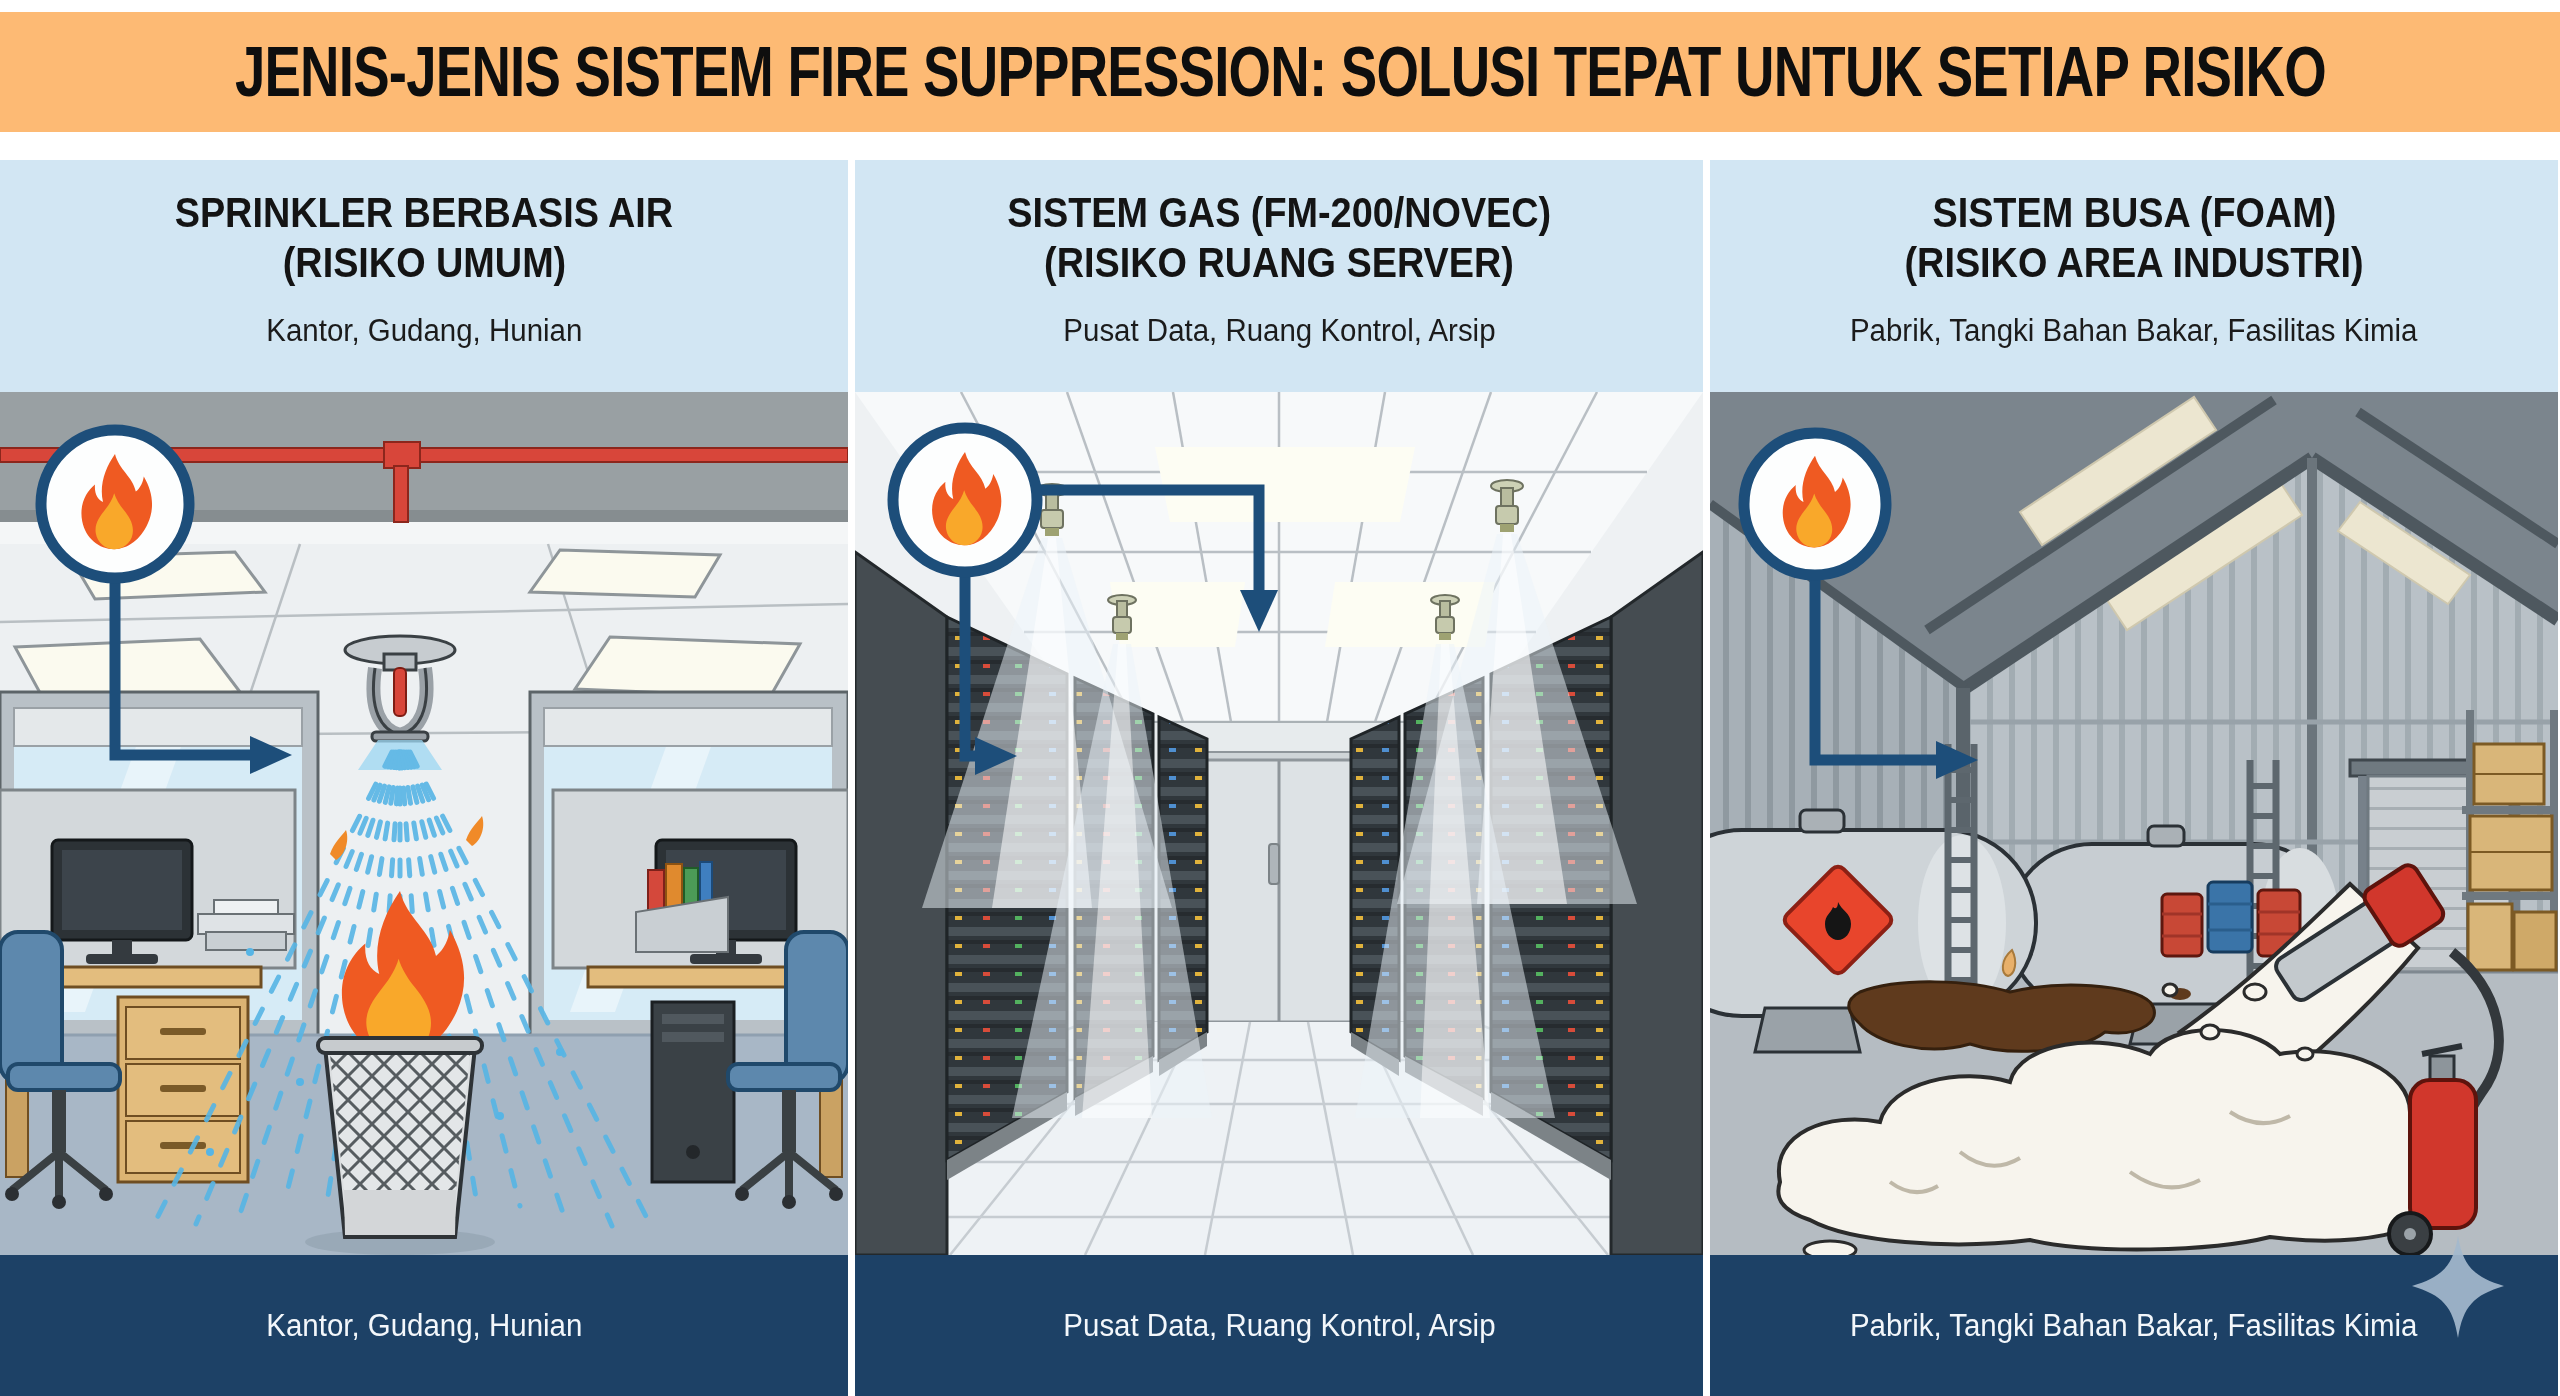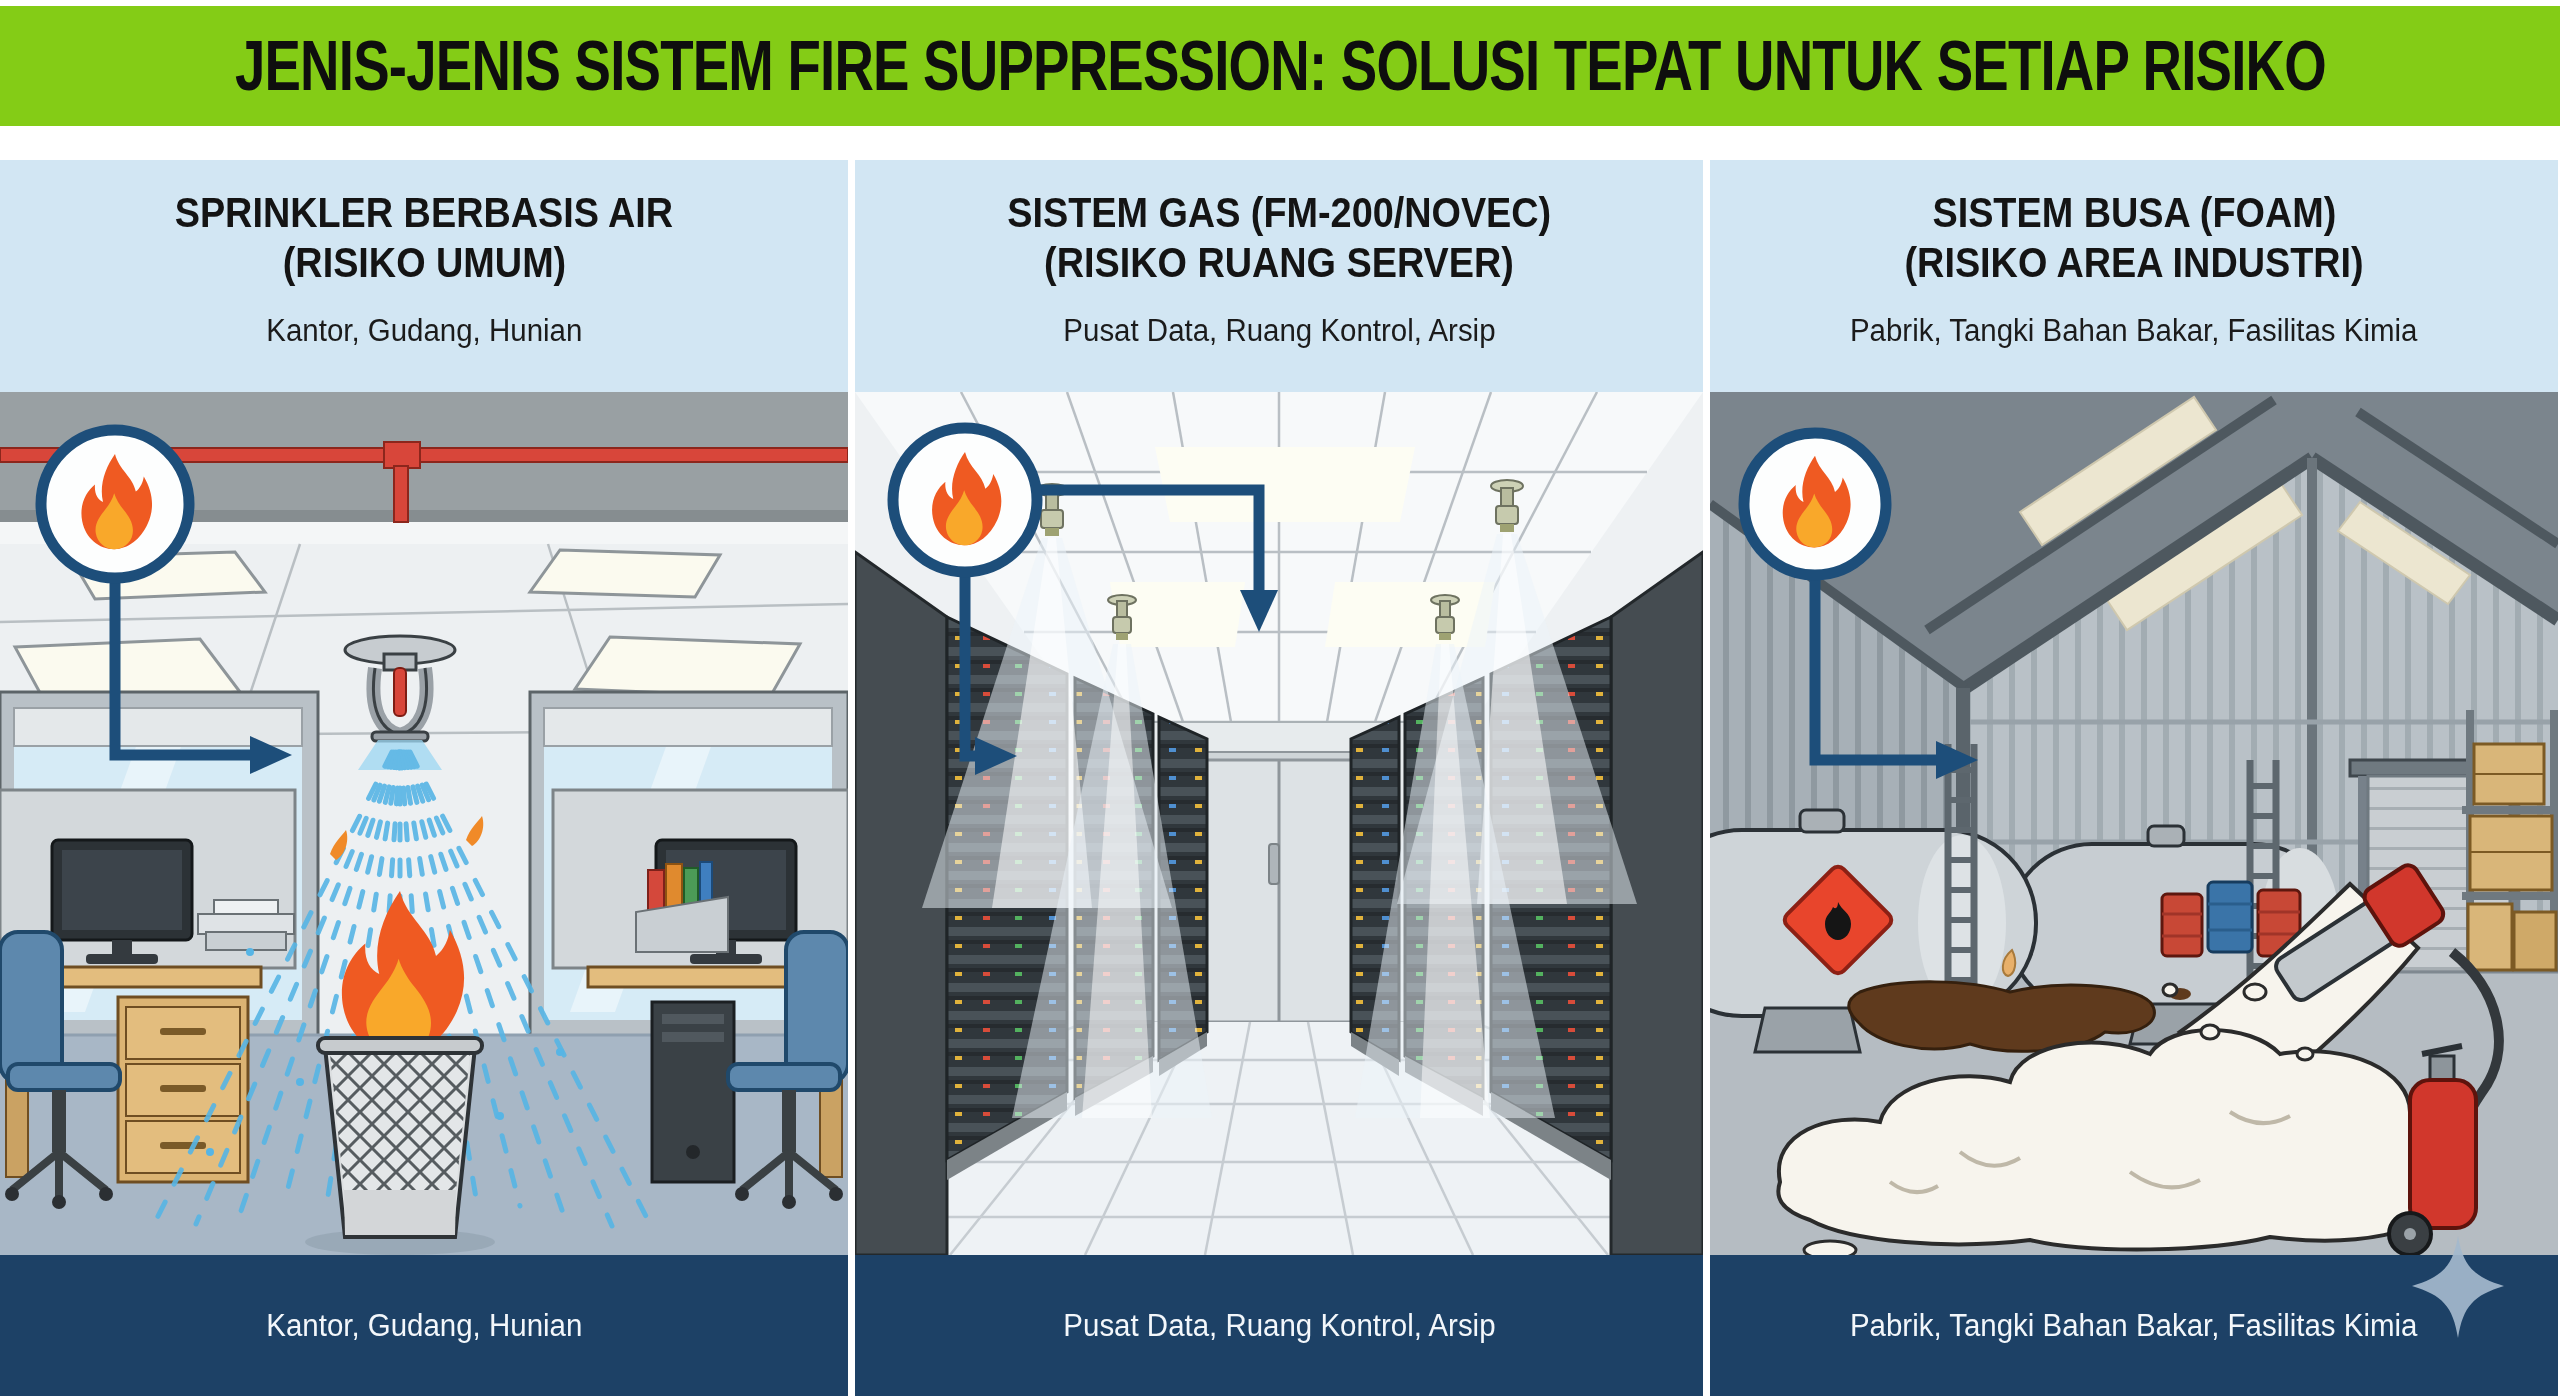--- a/index.html
+++ b/index.html
@@ -1,18 +1,18 @@
 <!DOCTYPE html>
 <html><head>
 <meta charset="utf-8">
 <style>
   html,body{margin:0;padding:0;background:#ffffff;}
   #infographic{position:relative;width:2560px;height:1396px;background:#ffffff;overflow:hidden;
     font-family:"Liberation Sans", sans-serif;}
-  .title-bar{position:absolute;top:6px;left:0;width:2560px;height:120px;background:#84cc16;
+  .title-bar{position:absolute;top:12px;left:0;width:2560px;height:120px;background:#fdba74;
     display:flex;align-items:center;justify-content:center;}
   .title-text{font-size:70px;font-weight:bold;color:#0e0e0e;white-space:nowrap;
     transform:scaleX(0.78);letter-spacing:-1px;}
   .panels{position:absolute;top:160px;left:0;width:2160px;height:1236px;display:flex;gap:7px;background:#ffffff;}
   .panel{position:relative;width:848px;height:1236px;display:flex;flex-direction:column;}
   .panel-header{height:232px;background:#d2e6f3;box-sizing:border-box;padding-top:28px;
     display:flex;flex-direction:column;align-items:center;}
   .heading-line{font-size:42px;font-weight:bold;color:#141414;line-height:1.2;white-space:nowrap;transform:scaleX(0.9);}
   .panel-subtitle{margin-top:24px;font-size:31px;color:#1b1b1b;white-space:nowrap;transform:scaleX(0.95);}
   .panel-scene{position:relative;height:863px;overflow:hidden;}

